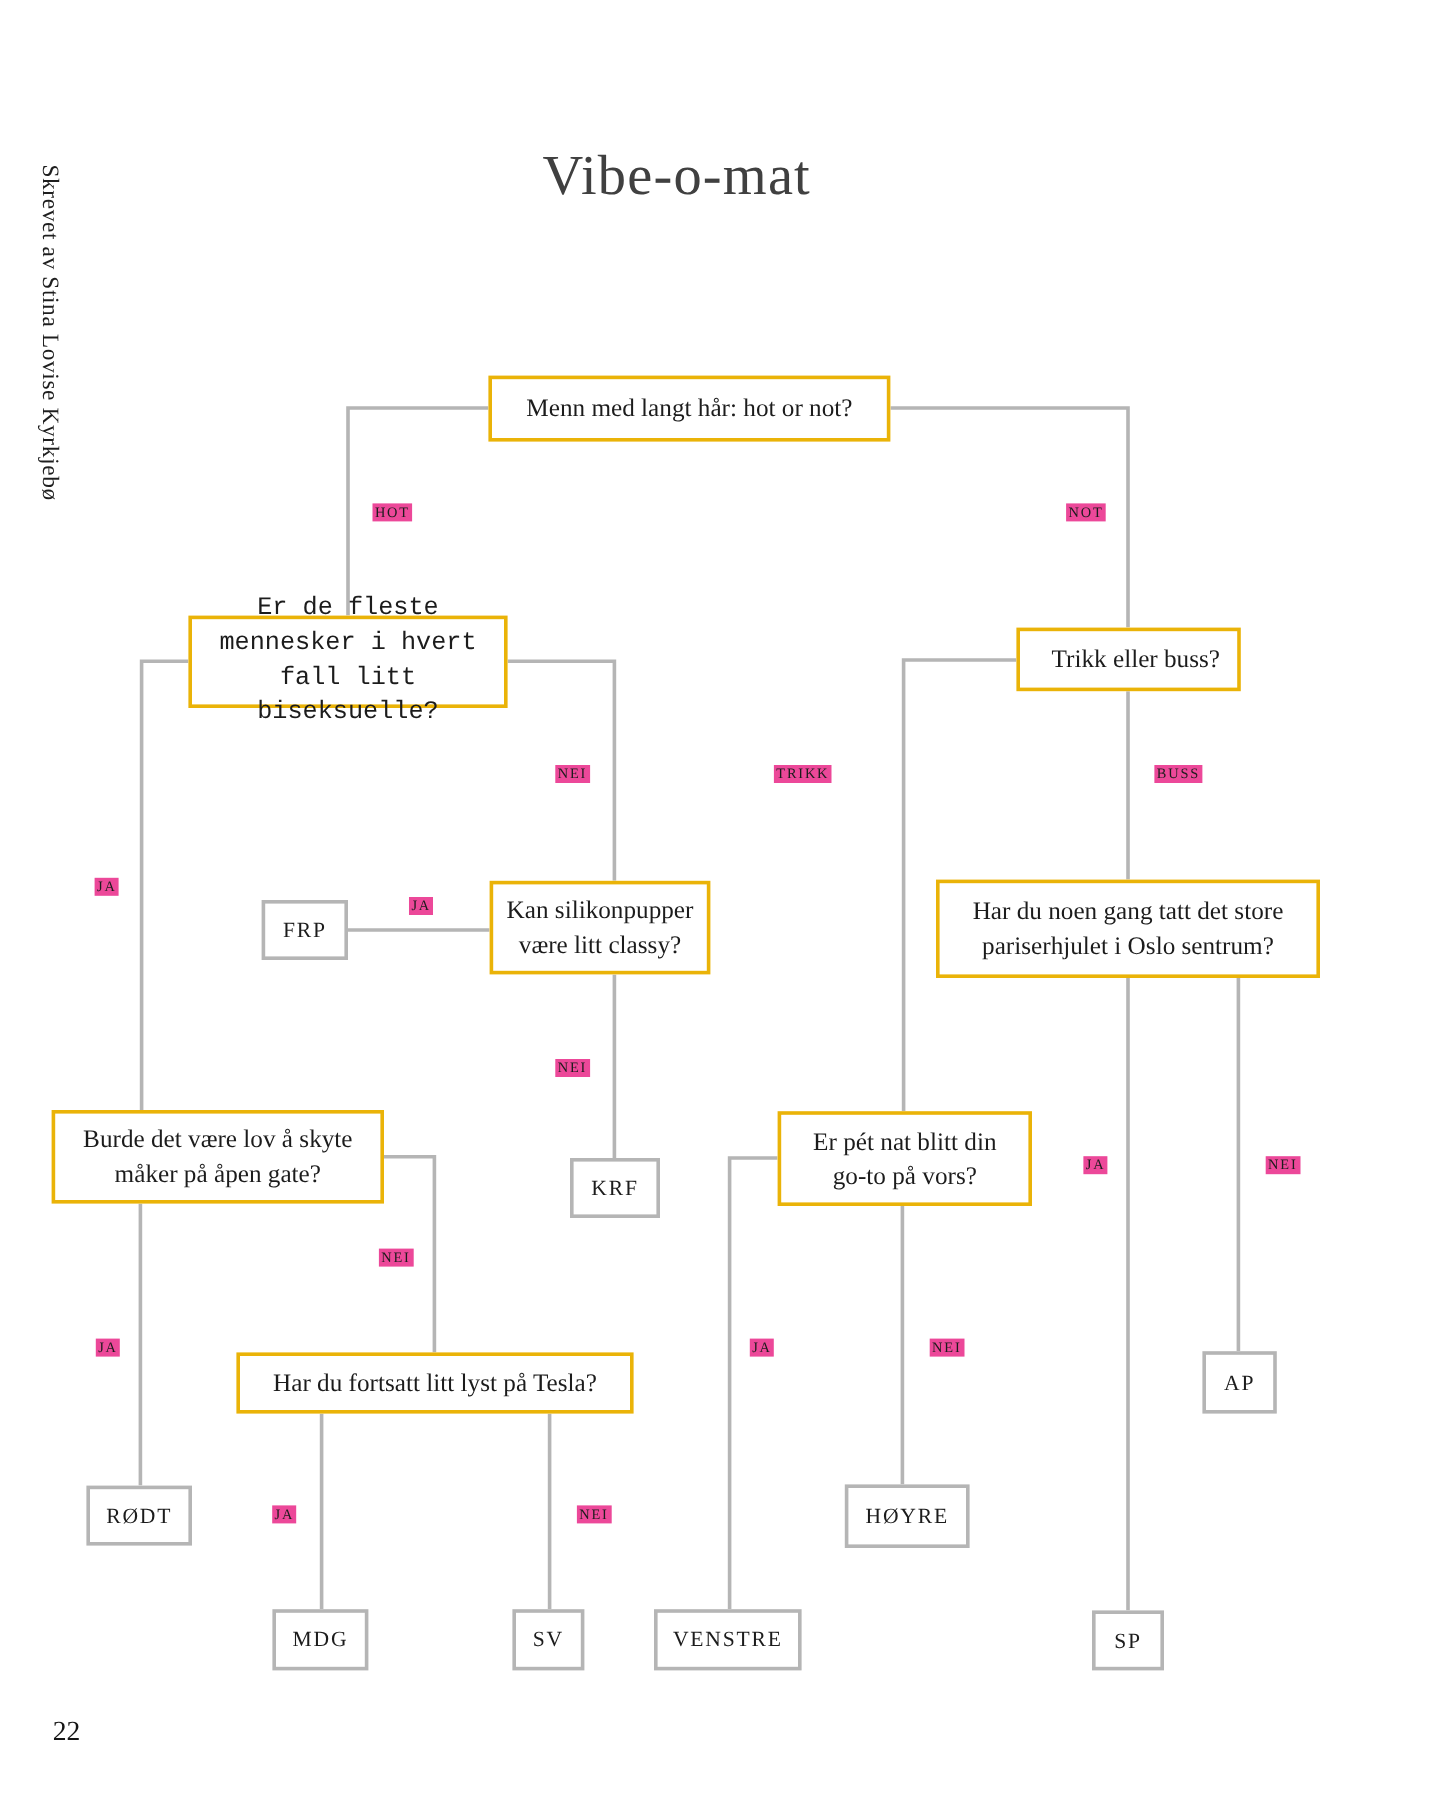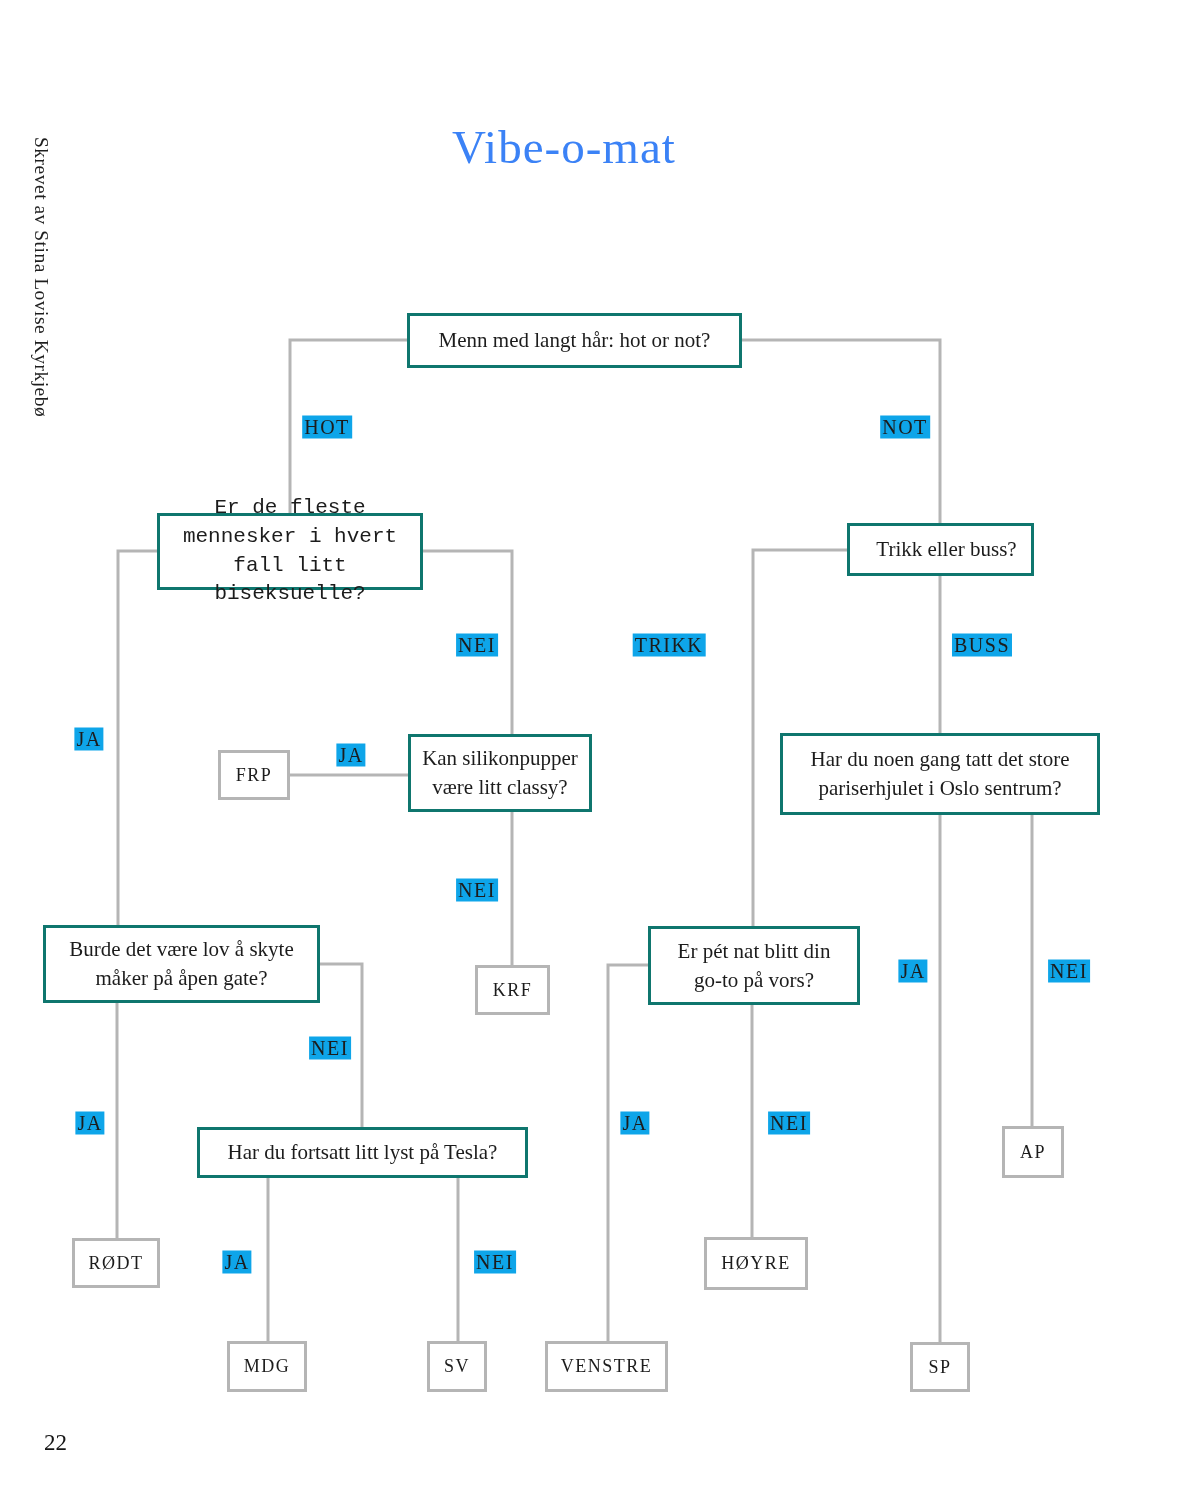--- a/index.html
+++ b/index.html
@@ -9,21 +9,21 @@
     background:#ffffff;
     font-family:"Liberation Serif","DejaVu Serif",serif;
     color:#1e1e1e;
     overflow:hidden;
   }
   .title{
     position:absolute;
     left:452px;top:120px;
     font-size:47px;
     letter-spacing:1px;
-    color:#3b82f6;
+    color:#404040;
     white-space:nowrap;
   }
   .byline{
     position:absolute;
     left:30px;top:137px;
     writing-mode:vertical-rl;
     font-size:19.5px;
     letter-spacing:0.5px;
     color:#1e1e1e;
     white-space:nowrap;
@@ -31,21 +31,21 @@
   .page-number{
     position:absolute;
     left:44px;top:1430px;
     font-size:23px;
     color:#151515;
   }
   svg.lines{position:absolute;left:0;top:0;}
   .qbox{
     position:absolute;
     box-sizing:border-box;
-    border:3px solid #0f766e;
+    border:3px solid #eab308;
     background:#ffffff;
     display:flex;align-items:center;justify-content:center;
     text-align:center;
     font-size:21px;
     line-height:1.38;
     color:#1c1c1c;
     padding:2px 10px;
   }
   .pbox{
     position:absolute;
@@ -54,25 +54,25 @@
     background:#ffffff;
     display:flex;align-items:center;justify-content:center;
     text-align:center;
     font-size:18px;
     letter-spacing:1.5px;
     color:#1c1c1c;
   }
   .edge-label{
     position:absolute;
     transform:translate(-50%,-50%);
-    font-size:20px;
+    font-size:12px;
     letter-spacing:1.5px;
     color:#1c1c1c;
     white-space:nowrap;
-    background:#0ea5e9;
+    background:#ec4899;
     padding:0 2px;
   }
 </style>
 </head>
 <body>
 
 <div class="page">
 
   <svg class="lines" width="1196" height="1498" viewBox="0 0 1196 1498" fill="none" stroke="#b5b5b5" stroke-width="3">
     <path d="M 407 340 H 290 V 513"></path>

